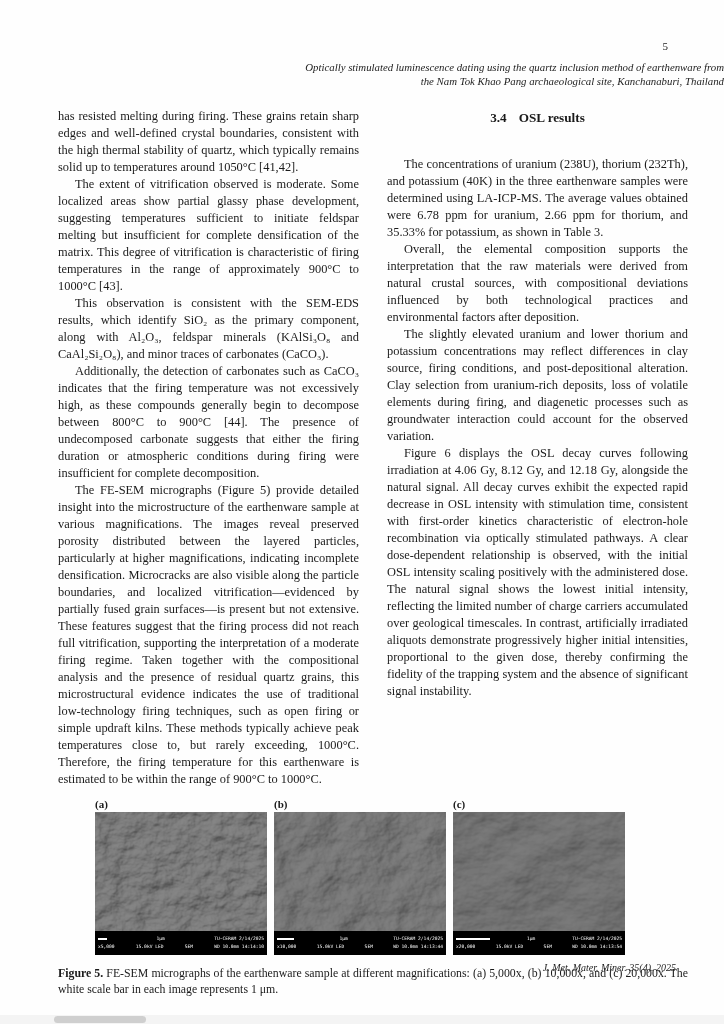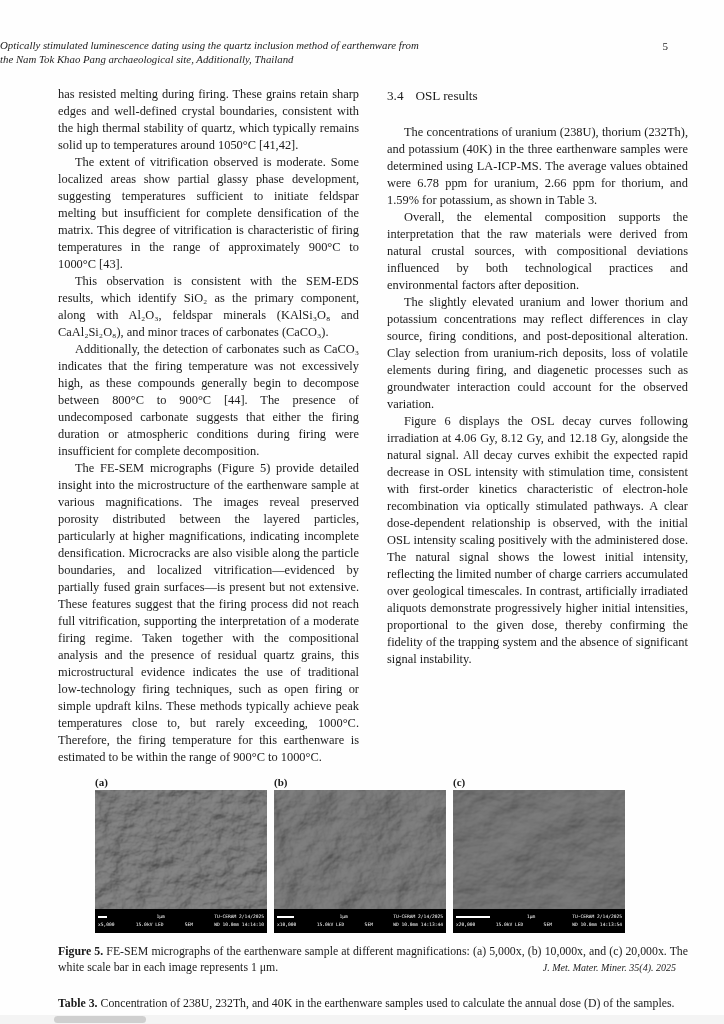--- a/index.html
+++ b/index.html
@@ -4,36 +4,36 @@
 <style>
   * { margin:0; padding:0; box-sizing:border-box; }
   html,body { background:#ffffff; }
   body { font-family:"Liberation Serif","DejaVu Serif",serif; color:#1a1a1a; }
   .page {
     position:relative; width:724px; height:1024px; background:#fefefe;
     overflow:hidden;
   }
   
   .running-head {
-    padding-top:38px; text-align:left; font-style:italic; font-size:10.8px;
+    padding-top:60px; text-align:right; font-style:italic; font-size:10.8px;
     line-height:14px; color:#222;
   }
   .page-number { position:absolute; top:40px; right:56px; font-size:11px; color:#222; }
 
   
   .columns {
     display:flex; gap:28px; margin:20px 36px 0 58px;
   }
   .col { flex:1; text-align:justify; }
   .col p {
     font-size:12.4px; line-height:17px; text-indent:17px; hyphens:none;
   }
   .col p.no-indent { text-indent:0; }
   .section-head {
-    font-size:13.2px; font-weight:normal; margin:2px 0 20px 0; text-align:left;
+    font-size:13.2px; font-weight:bold; margin:2px 0 30px 0; text-align:center;
   }
   .section-head .sec-gap { display:inline-block; width:12px; }
 
   
   .figure-block { margin:10px 36px 0 95px; }
   .figure-panels { display:flex; gap:7px; }
   .sem-panel { width:172px; }
   .panel-label { font-weight:bold; font-size:11px; margin-bottom:2px; }
   .sem-frame { width:172px; height:143px; background:#4b4b4b; position:relative; }
   .sem-frame svg { display:block; width:172px; height:119px; }
@@ -71,35 +71,35 @@
     border-radius:4px;
   }
 </style>
 </head>
 <body>
 
 <div class="page">
 
   <div class="running-head">
     <div>Optically stimulated luminescence dating using the quartz inclusion method of earthenware from</div>
-    <div>the Nam Tok Khao Pang archaeological site, Additionally, Thailand</div>
+    <div>the Nam Tok Khao Pang archaeological site, Kanchanaburi, Thailand</div>
   </div>
   <div class="page-number">5</div>
 
   <div class="columns">
     <div class="col">
       <p class="no-indent">has resisted melting during firing. These grains retain sharp edges and well-defined crystal boundaries, consistent with the high thermal stability of quartz, which typically remains solid up to temperatures around 1050°C [41,42].</p>
       <p>The extent of vitrification observed is moderate. Some localized areas show partial glassy phase development, suggesting temperatures sufficient to initiate feldspar melting but insufficient for complete densification of the matrix. This degree of vitrification is characteristic of firing temperatures in the range of approximately 900°C to 1000°C [43].</p>
       <p>This observation is consistent with the SEM-EDS results, which identify SiO₂ as the primary component, along with Al₂O₃, feldspar minerals (KAlSi₃O₈ and CaAl₂Si₂O₈), and minor traces of carbonates (CaCO₃).</p>
       <p>Additionally, the detection of carbonates such as CaCO₃ indicates that the firing temperature was not excessively high, as these compounds generally begin to decompose between 800°C to 900°C [44]. The presence of undecomposed carbonate suggests that either the firing duration or atmospheric conditions during firing were insufficient for complete decomposition.</p>
       <p>The FE-SEM micrographs (Figure 5) provide detailed insight into the microstructure of the earthenware sample at various magnifications. The images reveal preserved porosity distributed between the layered particles, particularly at higher magnifications, indicating incomplete densification. Microcracks are also visible along the particle boundaries, and localized vitrification—evidenced by partially fused grain surfaces—is present but not extensive. These features suggest that the firing process did not reach full vitrification, supporting the interpretation of a moderate firing regime. Taken together with the compositional analysis and the presence of residual quartz grains, this microstructural evidence indicates the use of traditional low-technology firing techniques, such as open firing or simple updraft kilns. These methods typically achieve peak temperatures close to, but rarely exceeding, 1000°C. Therefore, the firing temperature for this earthenware is estimated to be within the range of 900°C to 1000°C.</p>
     </div>
     <div class="col">
       <h2 class="section-head"><span>3.4</span><span class="sec-gap"></span><span>OSL results</span></h2>
-      <p>The concentrations of uranium (238U), thorium (232Th), and potassium (40K) in the three earthenware samples were determined using LA-ICP-MS. The average values obtained were 6.78 ppm for uranium, 2.66 ppm for thorium, and 1.59% for potassium, as shown in Table 3.</p>
+      <p>The concentrations of uranium (238U), thorium (232Th), and potassium (40K) in the three earthenware samples were determined using LA-ICP-MS. The average values obtained were 6.78 ppm for uranium, 2.66 ppm for thorium, and 35.33% for potassium, as shown in Table 3.</p>
       <p>Overall, the elemental composition supports the interpretation that the raw materials were derived from natural crustal sources, with compositional deviations influenced by both technological practices and environmental factors after deposition.</p>
       <p>The slightly elevated uranium and lower thorium and potassium concentrations may reflect differences in clay source, firing conditions, and post-depositional alteration. Clay selection from uranium-rich deposits, loss of volatile elements during firing, and diagenetic processes such as groundwater interaction could account for the observed variation.</p>
       <p>Figure 6 displays the OSL decay curves following irradiation at 4.06 Gy, 8.12 Gy, and 12.18 Gy, alongside the natural signal. All decay curves exhibit the expected rapid decrease in OSL intensity with stimulation time, consistent with first-order kinetics characteristic of electron-hole recombination via optically stimulated pathways. A clear dose-dependent relationship is observed, with the initial OSL intensity scaling positively with the administered dose. The natural signal shows the lowest initial intensity, reflecting the limited number of charge carriers accumulated over geological timescales. In contrast, artificially irradiated aliquots demonstrate progressively higher initial intensities, proportional to the given dose, thereby confirming the fidelity of the trapping system and the absence of significant signal instability.</p>
     </div>
   </div>
 
   <div class="figure-block">
     <div class="figure-panels">
 
       <div class="sem-panel">

